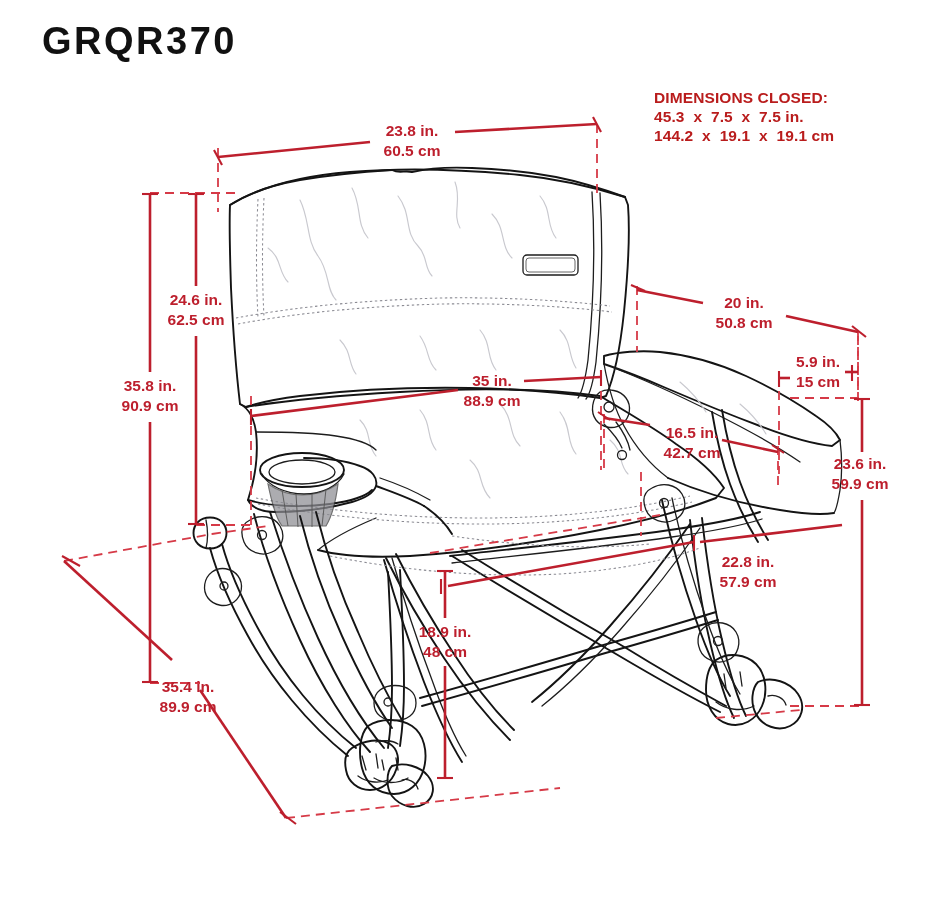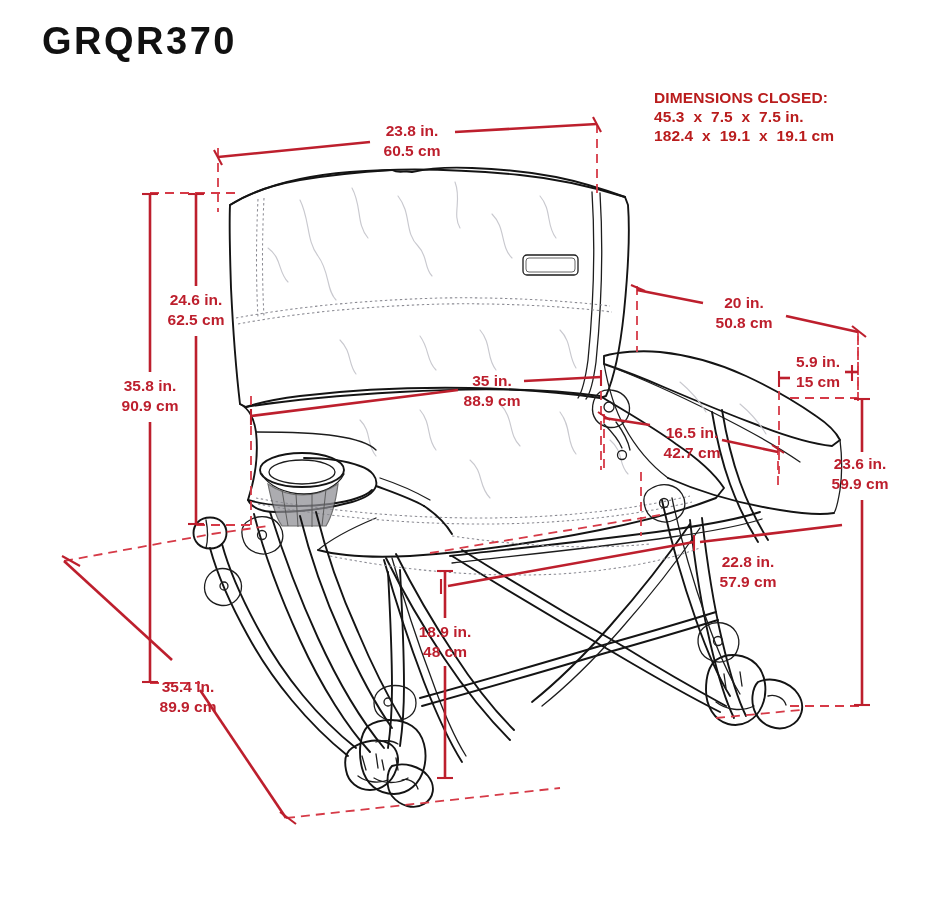--- a/index.html
+++ b/index.html
@@ -112,21 +112,21 @@
 </head>
 <body>
 
 <div id="page">
 
   <div id="title">GRQR370</div>
 
   <div class="dim-note">
     <div>DIMENSIONS CLOSED:</div>
     <div>45.3  x  7.5  x  7.5 in.</div>
-    <div>182.4  x  19.1  x  19.1 cm</div>
+    <div>144.2  x  19.1  x  19.1 cm</div>
   </div>
 
   <svg id="drawing" viewBox="0 0 950 903">
 
     <g>
 
       <g>
         <path class="ink" d="M230 205
             C 258 188, 300 176, 350 172
             C 410 167, 470 170, 520 175

